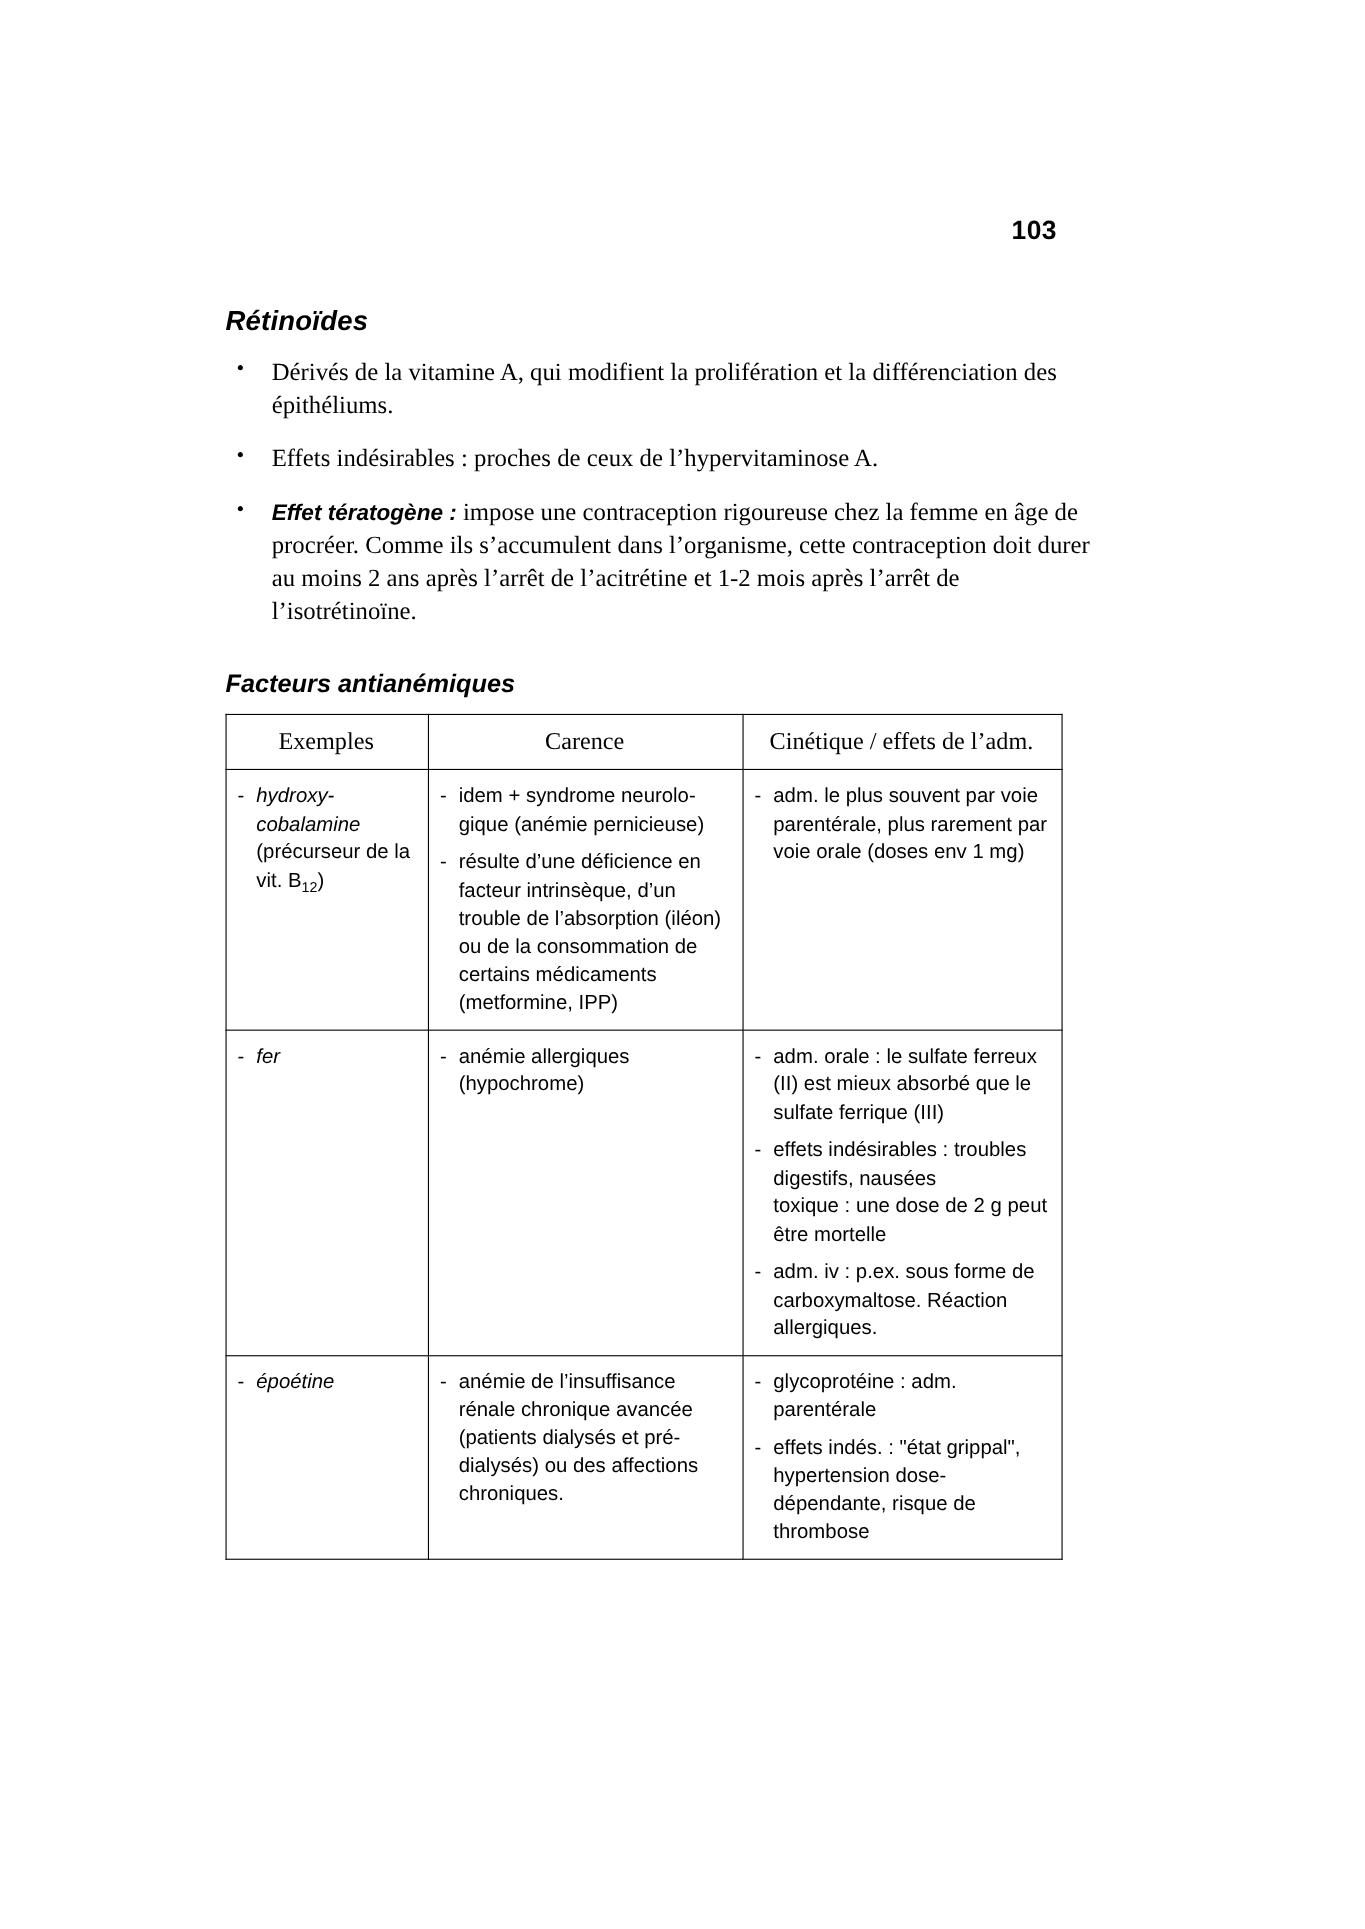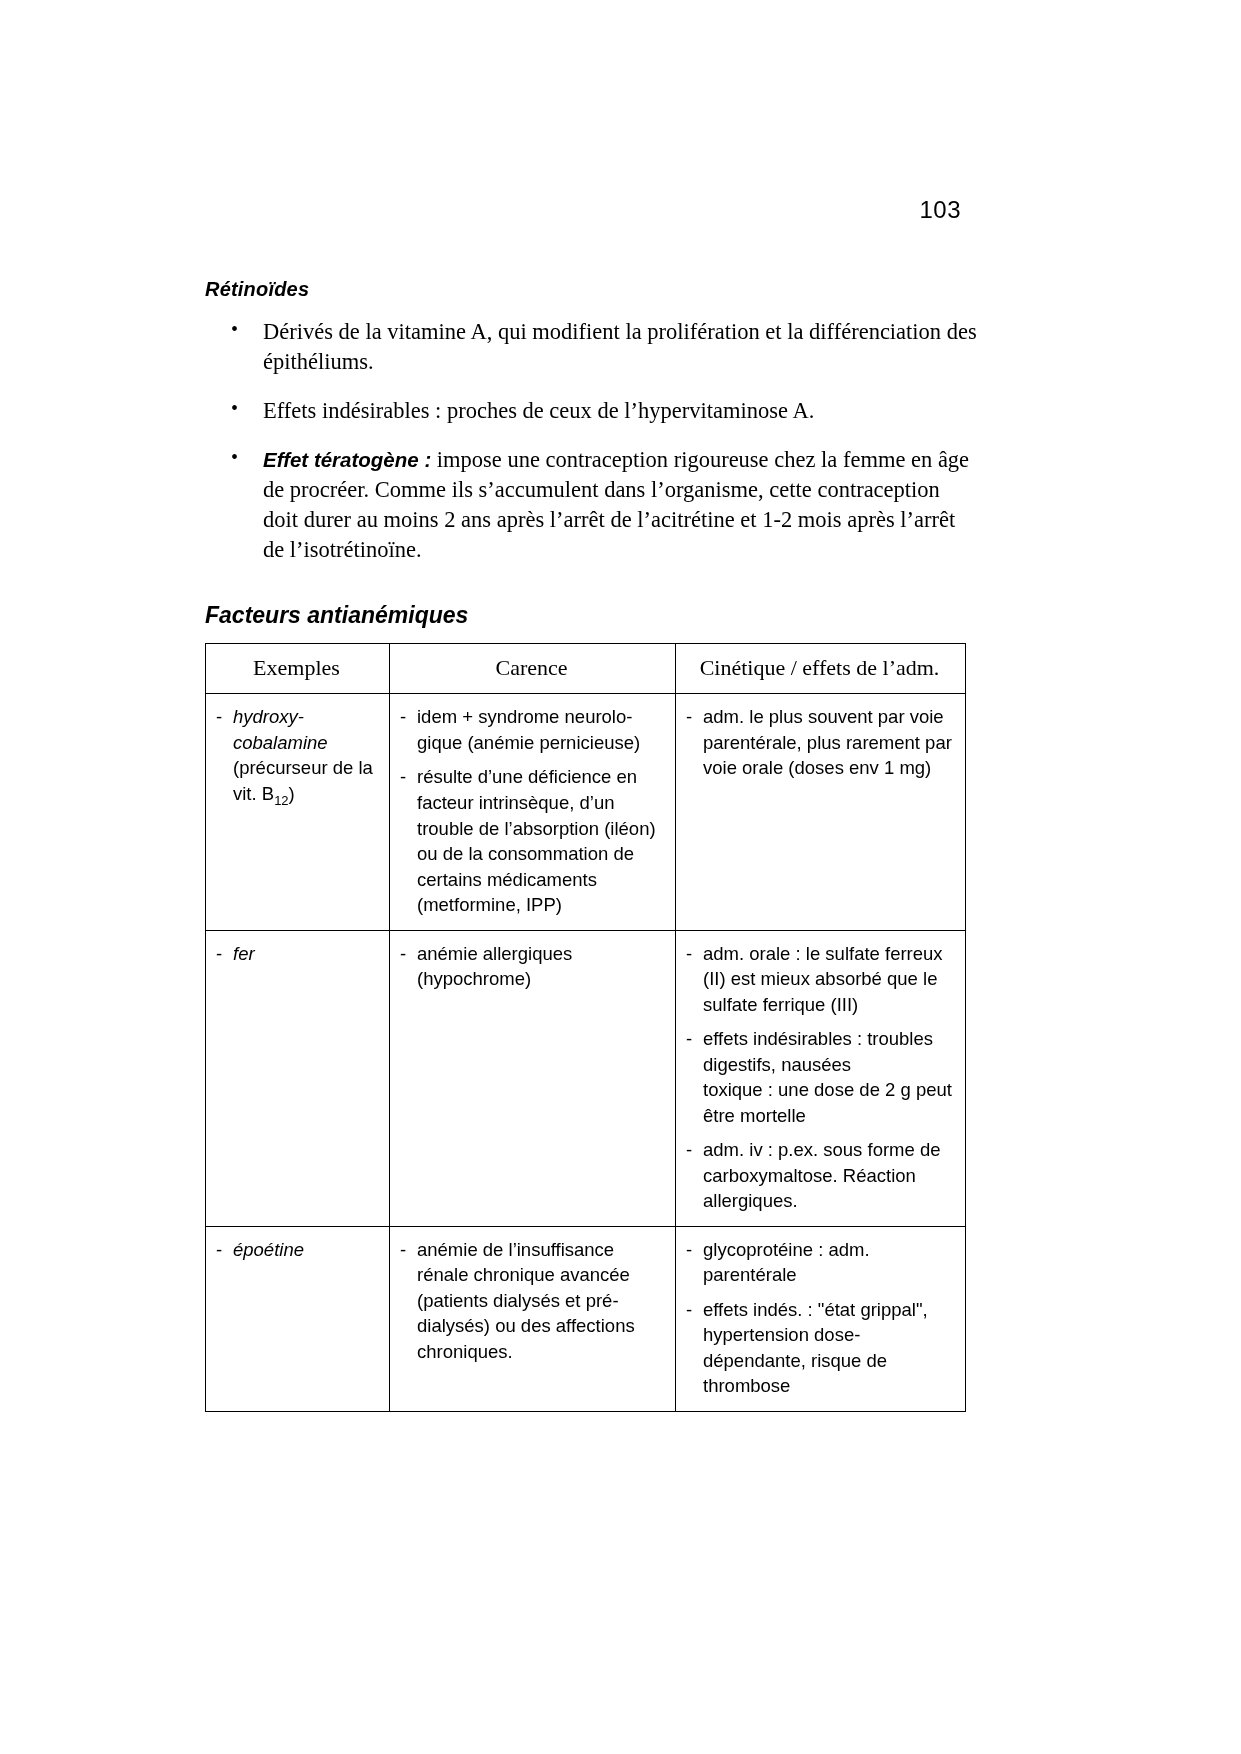--- a/index.html
+++ b/index.html
@@ -15,40 +15,40 @@
     margin: 0 auto;
     box-sizing: border-box;
     font-family: "Liberation Serif", serif;
     color: #000000;
   }
   .page-number {
     position: absolute;
     top: 196px;
     right: 280px;
     font-family: "Liberation Sans", sans-serif;
-    font-weight: normal;
+    font-weight: bold;
     font-size: 24px;
     letter-spacing: 0.5px;
   }
   .content {
     position: absolute;
     left: 205px;
     top: 278px;
     width: 790px;
   }
   h2.section-title {
     font-family: "Liberation Sans", sans-serif;
     font-style: italic;
     font-weight: bold;
-    font-size: 20px;
+    font-size: 25px;
     margin: 0 0 16px 0;
     letter-spacing: 0.2px;
   }
   .bullets {
-    margin: 16px;
+    margin: 0;
     padding: 0;
     list-style: none;
   }
   .bullet {
     position: relative;
     padding-left: 42px;
     font-size: 22.5px;
     line-height: 1.33;
     margin-bottom: 8px;
   }

